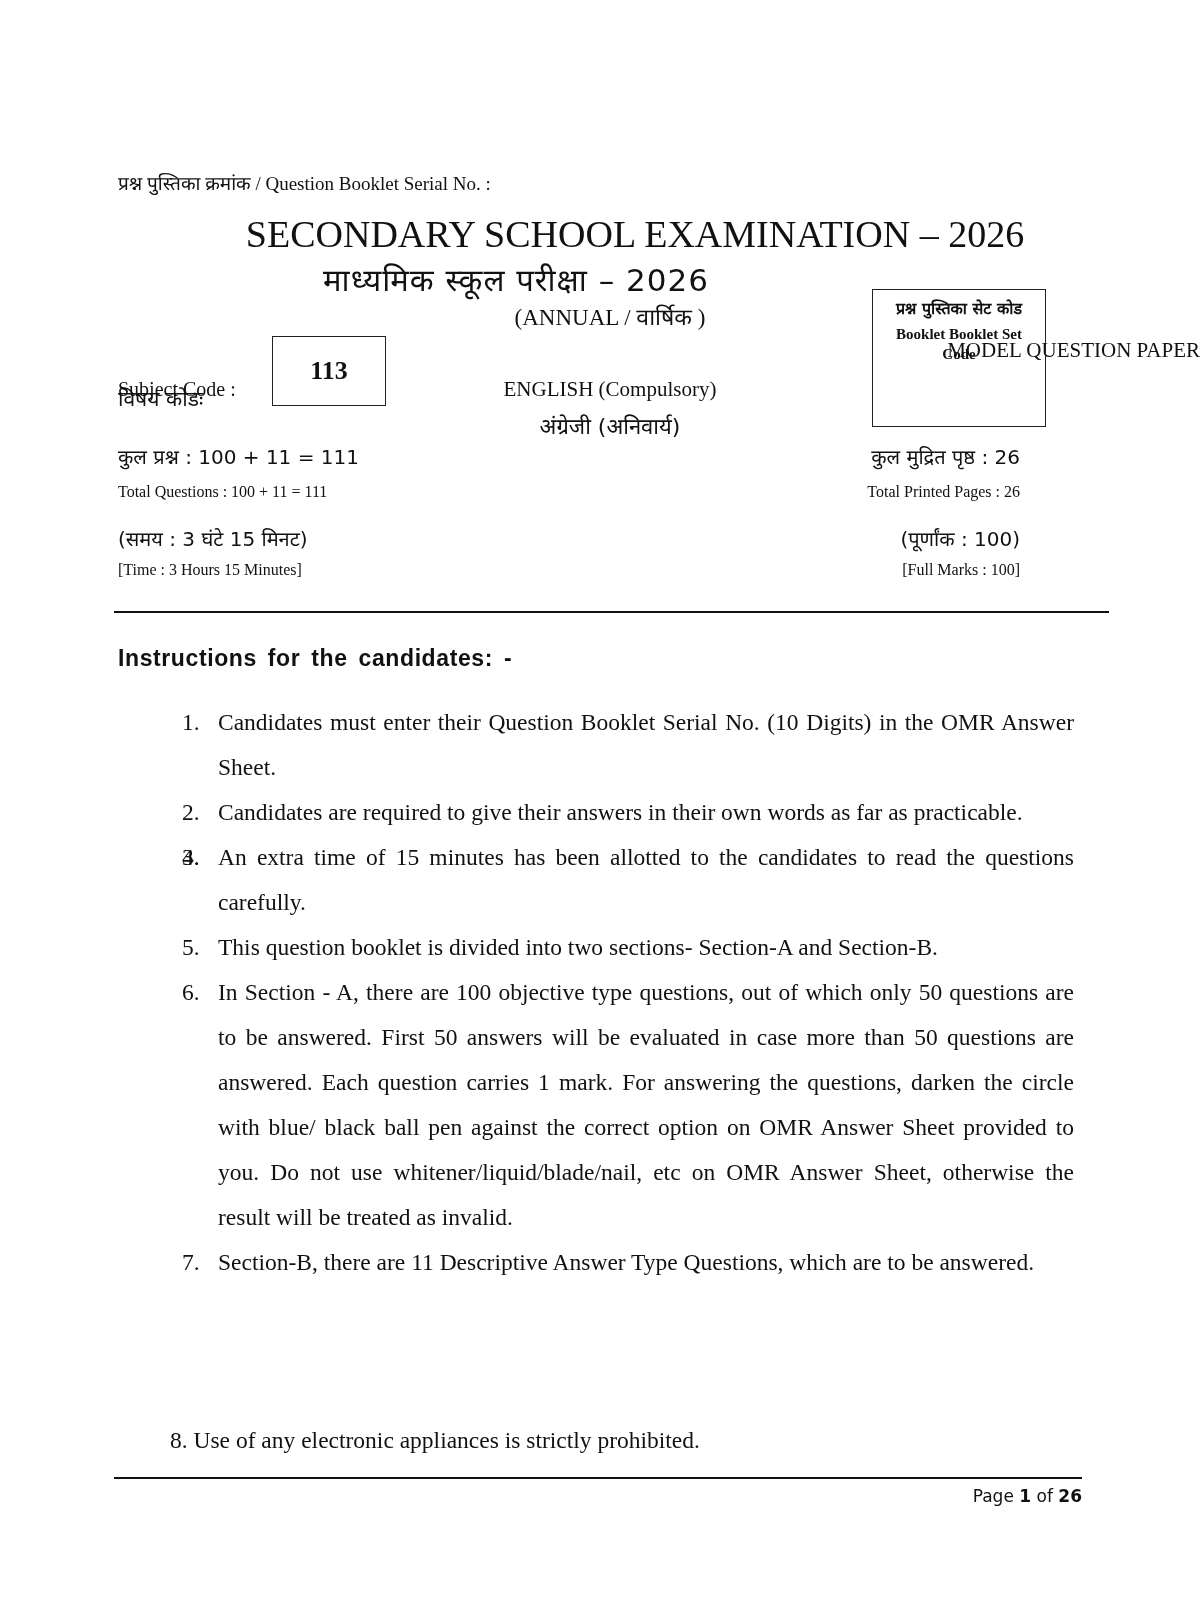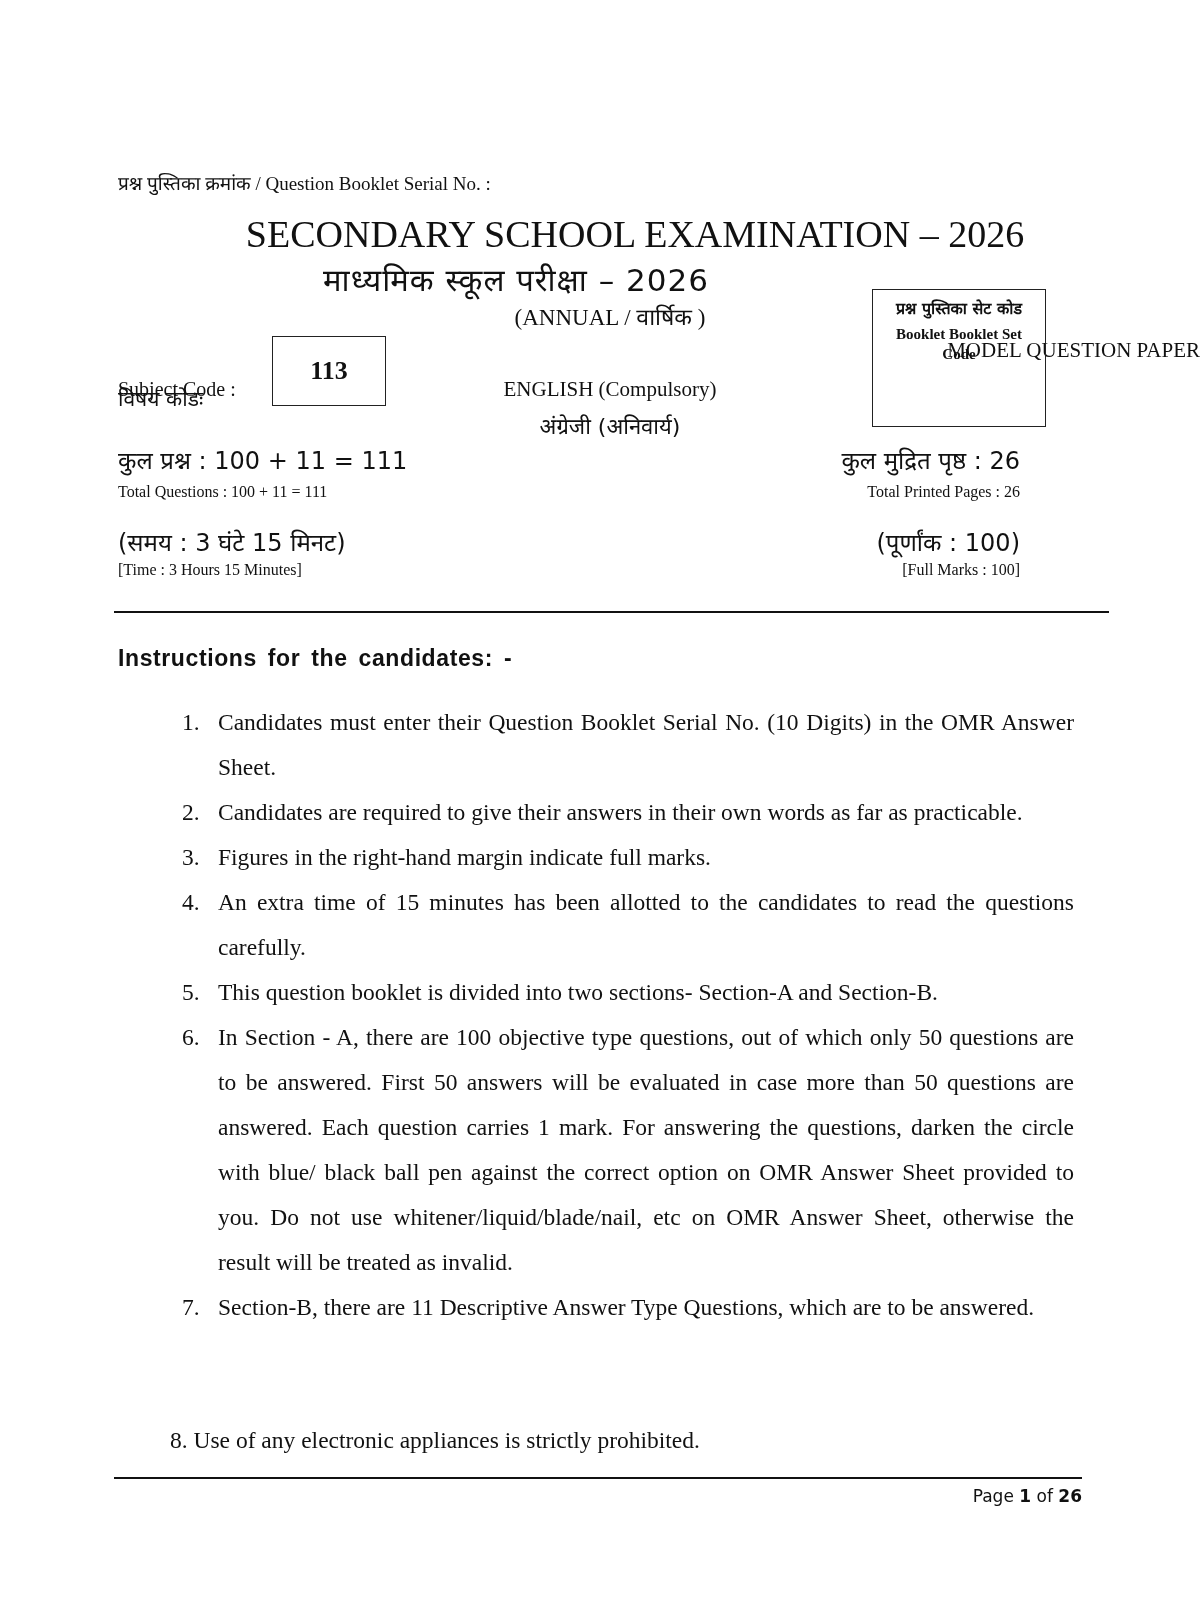--- a/index.html
+++ b/index.html
@@ -11,21 +11,21 @@
   .annual { left:0; width:1200px; top:300px; text-align:center; font-size:23px; padding-left:20px; box-sizing:border-box; }
   .model { left:0; width:1200px; top:338px; text-align:right; font-size:21px; padding-left:24px; box-sizing:border-box; }
   .eng { left:0; width:1200px; top:377px; text-align:center; font-size:21px; padding-left:20px; box-sizing:border-box; }
   .eng-hi { left:0; width:1200px; top:410px; text-align:center; font-size:22px; padding-left:20px; box-sizing:border-box; font-family:"DejaVu Sans", sans-serif; }
   .subj-hi { left:118px; top:340px; font-size:21px; font-family:"DejaVu Sans", sans-serif;margin-top:44px; }
   .subj-en { left:118px; top:378px; font-size:20px; }
   .code-box { left:272px; top:336px; width:112px; height:68px; border:1.5px solid #222; display:flex; align-items:center; justify-content:center; font-weight:bold; font-size:26px; }
   .set-box { left:872px; top:289px; width:174px; height:138px; border:1.5px solid #222; text-align:center; box-sizing:border-box; padding-top:8px; }
   .set-box .hi { font-family:"DejaVu Sans", sans-serif; font-weight:bold; font-size:16px; line-height:22px; white-space:normal; padding:0 14px; }
   .set-box .en { font-weight:bold; font-size:15px; line-height:20px; margin-top:4px; white-space:normal; padding:0 10px; }
-  .row-hi { font-family:"DejaVu Sans", sans-serif; font-size:24px; }
+  .row-hi { font-family:"DejaVu Sans", sans-serif; font-size:20px; }
   .row-en { font-size:16px; }
   .right { text-align:right; }
   .rule { position:absolute; background:#111; }
   .instr-head { left:118px; top:645px; font-family:"Liberation Sans", sans-serif; font-weight:bold; font-size:23px; letter-spacing:0.6px; word-spacing:4px; }
   .list { position:absolute; left:182px; top:700px; width:892px; font-size:23.5px; line-height:45px; }
   .item { position:relative; padding-left:36px; text-align:justify; }
   .item .num { position:absolute; left:0; top:0; }
   .item8 { position:absolute; left:170px; top:1427px; font-size:23.5px; }
   .footer { right:118px; top:1475px; font-family:"DejaVu Sans", sans-serif; font-size:17px; }
   .footer b { font-weight:bold; }
@@ -62,21 +62,21 @@
 <div class="abs row-en" style="left:118px; top:561px;">[Time : 3 Hours 15 Minutes]</div>
 <div class="abs row-en right" style="right:180px; top:561px;">[Full Marks : 100]</div>
 
 <div class="rule" style="left:114px; top:611px; width:995px; height:2px;"></div>
 
 <div class="abs instr-head">Instructions for the candidates: -</div>
 
 <div class="list">
   <div class="item"><span class="num">1.</span><span>Candidates must enter their Question Booklet Serial No. (10 Digits) in the OMR Answer Sheet.</span></div>
   <div class="item"><span class="num">2.</span><span>Candidates are required to give their answers in their own words as far as practicable.</span></div>
-  <div class="item"><span class="num">3.</span><span>Figures in the right-hand margin indicate full marks.</span></div>
+  <div class="item"><span class="num">3.</span></div>
   <div class="item"><span class="num">4.</span><span>An extra time of 15 minutes has been allotted to the candidates to read the questions carefully.</span></div>
   <div class="item"><span class="num">5.</span><span>This question booklet is divided into two sections- Section-A and Section-B.</span></div>
   <div class="item"><span class="num">6.</span><span>In Section - A, there are 100 objective type questions, out of which only 50 questions are to be answered. First 50 answers will be evaluated in case more than 50 questions are answered. Each question carries 1 mark. For answering the questions, darken the circle with blue/ black ball pen against the correct option on OMR Answer Sheet provided to you. Do not use whitener/liquid/blade/nail, etc on OMR Answer Sheet, otherwise the result will be treated as invalid.</span></div>
   <div class="item"><span class="num">7.</span><span>Section-B, there are 11 Descriptive Answer Type Questions, which are to be answered.</span></div>
 </div>
 <div class="item8">
   <span>8.</span>
   <span>Use of any electronic appliances is strictly prohibited.</span>
 </div>
 

